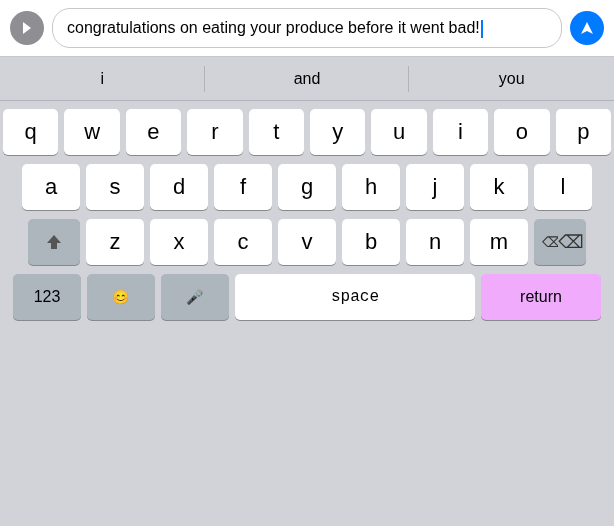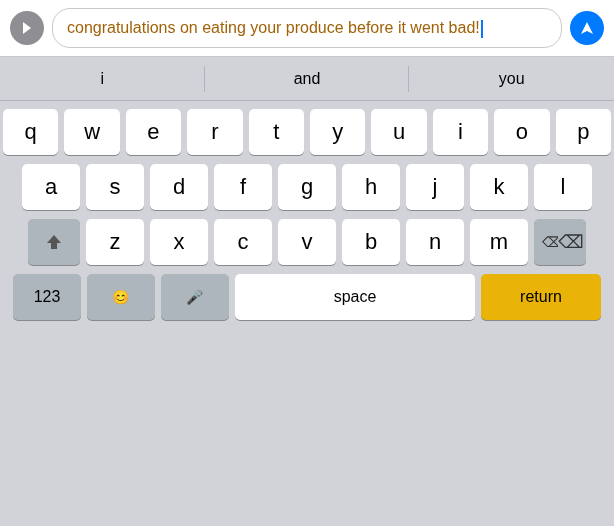--- a/index.html
+++ b/index.html
@@ -47,21 +47,21 @@
       font-size: 16px;
       color: #000;
       background: white;
       min-height: 40px;
       line-height: 1.4;
       position: relative;
     }
 
     .message-text {
       font-size: 16px;
-      color: #a16207;
+      color: #000000;
     }
 
     .cursor {
       display: inline-block;
       width: 2px;
       height: 18px;
       background: #007AFF;
       vertical-align: middle;
       margin-left: 1px;
       animation: blink 1s step-end infinite;
@@ -170,24 +170,25 @@
     .key.delete {
       background: #adb5bd;
       min-width: 42px;
       max-width: 52px;
     }
 
     .key.space {
       flex: 4;
       max-width: 240px;
       font-size: 16px;
+      font-family: Liberation Mono, monospace;
     }
 
     .key.return {
-      background: #eab308;
+      background: #f0abfc;
       font-size: 16px;
       flex: 2;
       max-width: 120px;
     }
 
     .key.num {
       background: #adb5bd;
       font-size: 16px;
       flex: 1.2;
       max-width: 68px;

